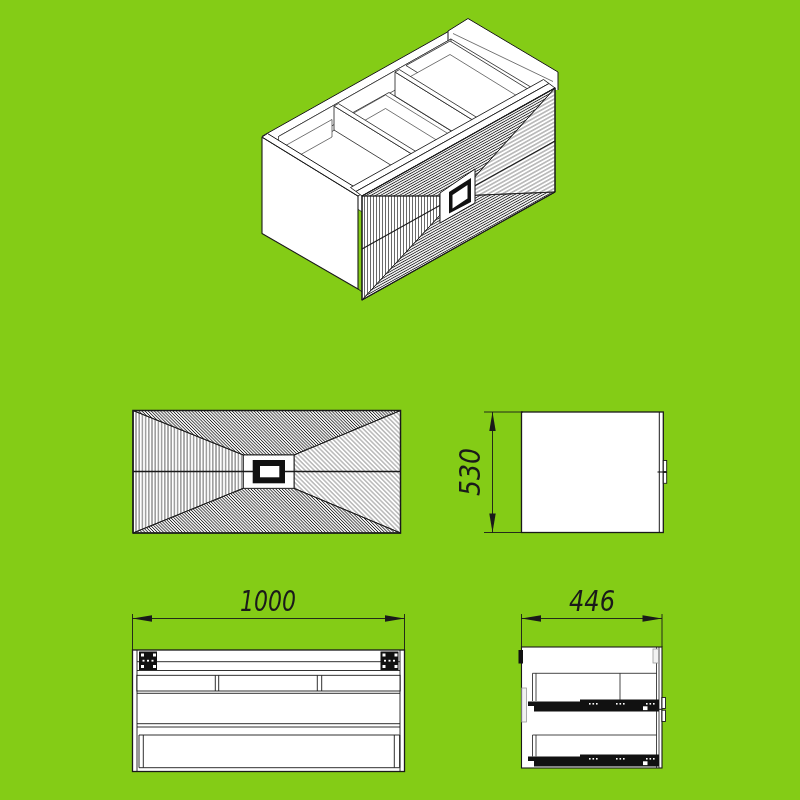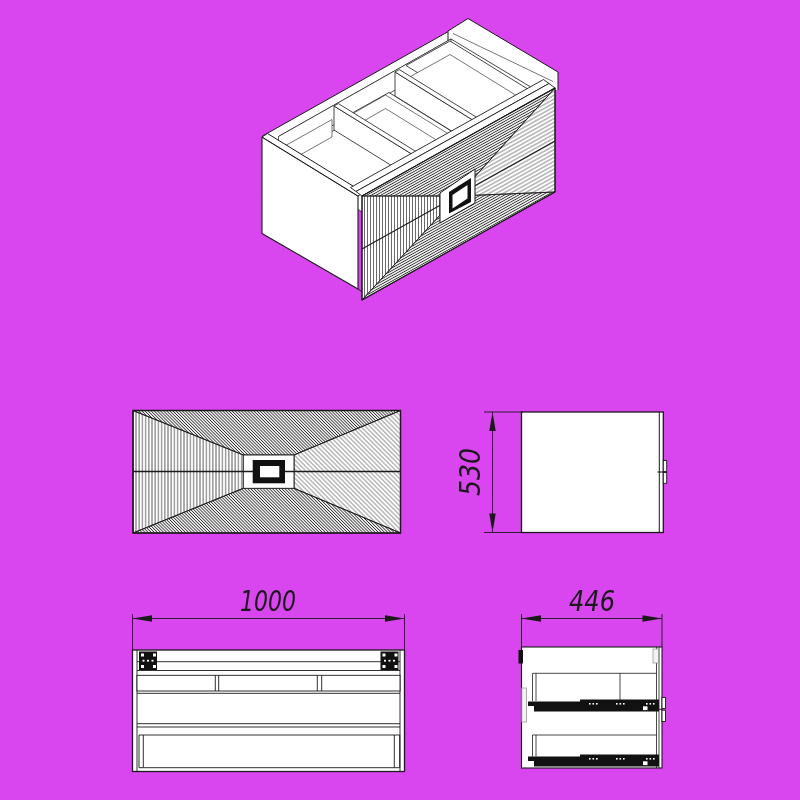--- a/index.html
+++ b/index.html
@@ -1,16 +1,16 @@
 <!DOCTYPE html>
 <html><head>
 <meta charset="utf-8">
 <style>
   html,body{margin:0;padding:0;background:#ffffff;}
-  .page{position:relative;width:800px;height:800px;background:#d946ef;overflow:hidden;
+  .page{position:relative;width:800px;height:800px;background:#84cc16;overflow:hidden;
         font-family:"DejaVu Sans",sans-serif;}
   svg{position:absolute;top:0;left:0;}
   .dim-text{font-family:"DejaVu Sans",sans-serif;font-style:italic;font-size:29px;fill:#1a1a1a;}
 </style>
 </head>
 <body>
 
 <div class="page">
 <svg width="800" height="800" viewBox="0 0 800 800">
   <defs>

